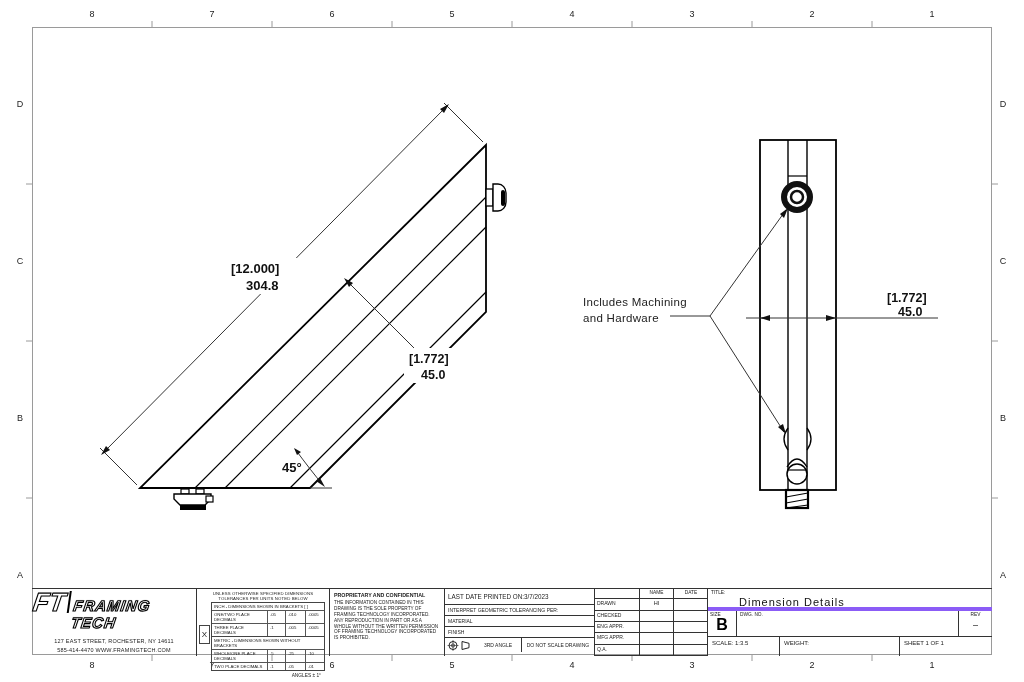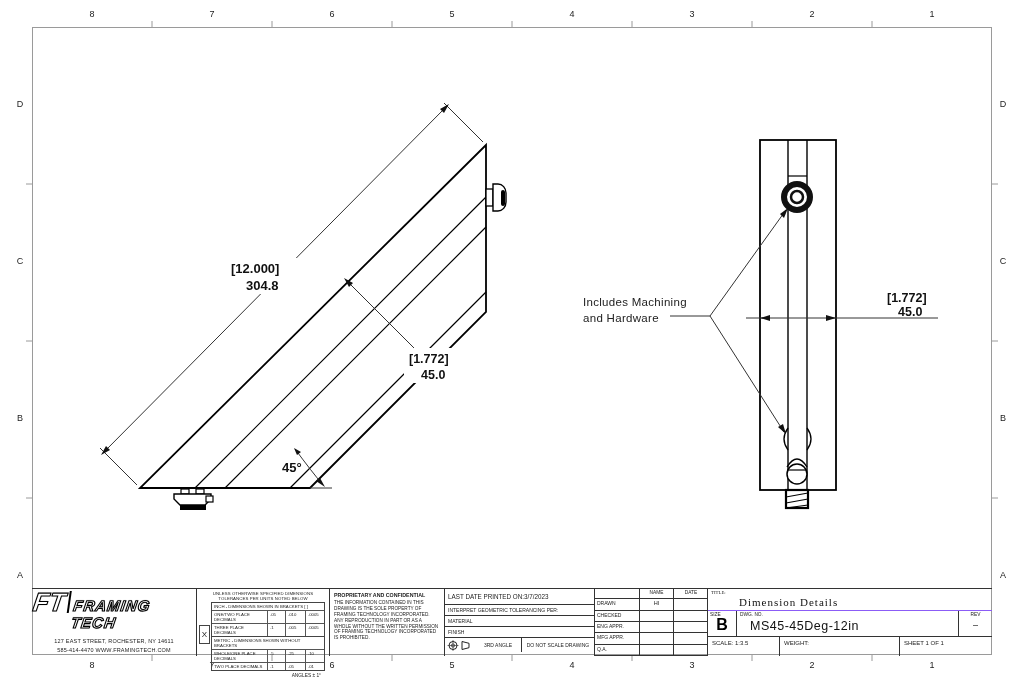--- a/index.html
+++ b/index.html
@@ -50,21 +50,21 @@
   
   #apprCell{left:563px;width:113px;}
   .ap-grid{display:grid;grid-template-columns:45px 34px 34px;height:100%;}
   .ap-grid div{border-right:1px solid #333;border-bottom:1px solid #333;font-size:5px;
                padding:1px 2px;box-sizing:border-box;color:#222;}
   .ap-grid div:nth-child(3n){border-right:none;}
   .ap-grid .hd{text-align:center;font-size:4.8px;}
   .ap-grid .nm{text-align:center;font-size:5.6px;}
   
   #titleCell{left:676px;width:284px;border-right:none;}
-  .t-row1{height:22px;border-bottom:1px solid #8b5cf6;box-sizing:border-box;padding:1px 3px;font-family:Liberation Serif, serif;}
+  .t-row1{height:22px;border-bottom:4px solid #8b5cf6;box-sizing:border-box;padding:1px 3px;}
   .t-lab{font-size:4.8px;color:#222;}
   .t-title{font-size:11px;letter-spacing:1px;margin:1px 0 0 28px;color:#111;}
   .t-row2{height:26px;border-bottom:1px solid #333;box-sizing:border-box;display:flex;}
   .t-size{width:29px;border-right:1px solid #333;box-sizing:border-box;padding:1px 2px;}
   .t-size .big{font-size:16px;font-weight:bold;text-align:center;margin-top:-1px;color:#000;}
   .t-dwg{flex:1;border-right:1px solid #333;box-sizing:border-box;padding:1px 3px;}
   .t-dwg .no{font-size:12.5px;letter-spacing:.5px;margin:2px 0 0 10px;color:#111;}
   .t-rev{width:33px;box-sizing:border-box;padding:1px 2px;}
   .t-rev .rv{font-size:9px;text-align:center;margin-top:3px;color:#111;}
   .t-row3{height:19px;display:flex;box-sizing:border-box;}
@@ -312,21 +312,20 @@
         <div class="t-lab">TITLE:</div>
         <div class="t-title">Dimension Details</div>
       </div>
       <div class="t-row2">
         <div class="t-size">
           <div class="t-lab">SIZE</div>
           <div class="big">B</div>
         </div>
         <div class="t-dwg">
           <div class="t-lab">DWG. NO.</div>
-          <div class="no">MS45-45Deg-12in</div>
         </div>
         <div class="t-rev">
           <div class="t-lab" style="text-align:center">REV</div>
           <div class="rv">–</div>
         </div>
       </div>
       <div class="t-row3">
         <div class="t-scale">SCALE: 1:3.5</div>
         <div class="t-weight">WEIGHT:</div>
         <div class="t-sheet">SHEET 1 OF 1</div>

